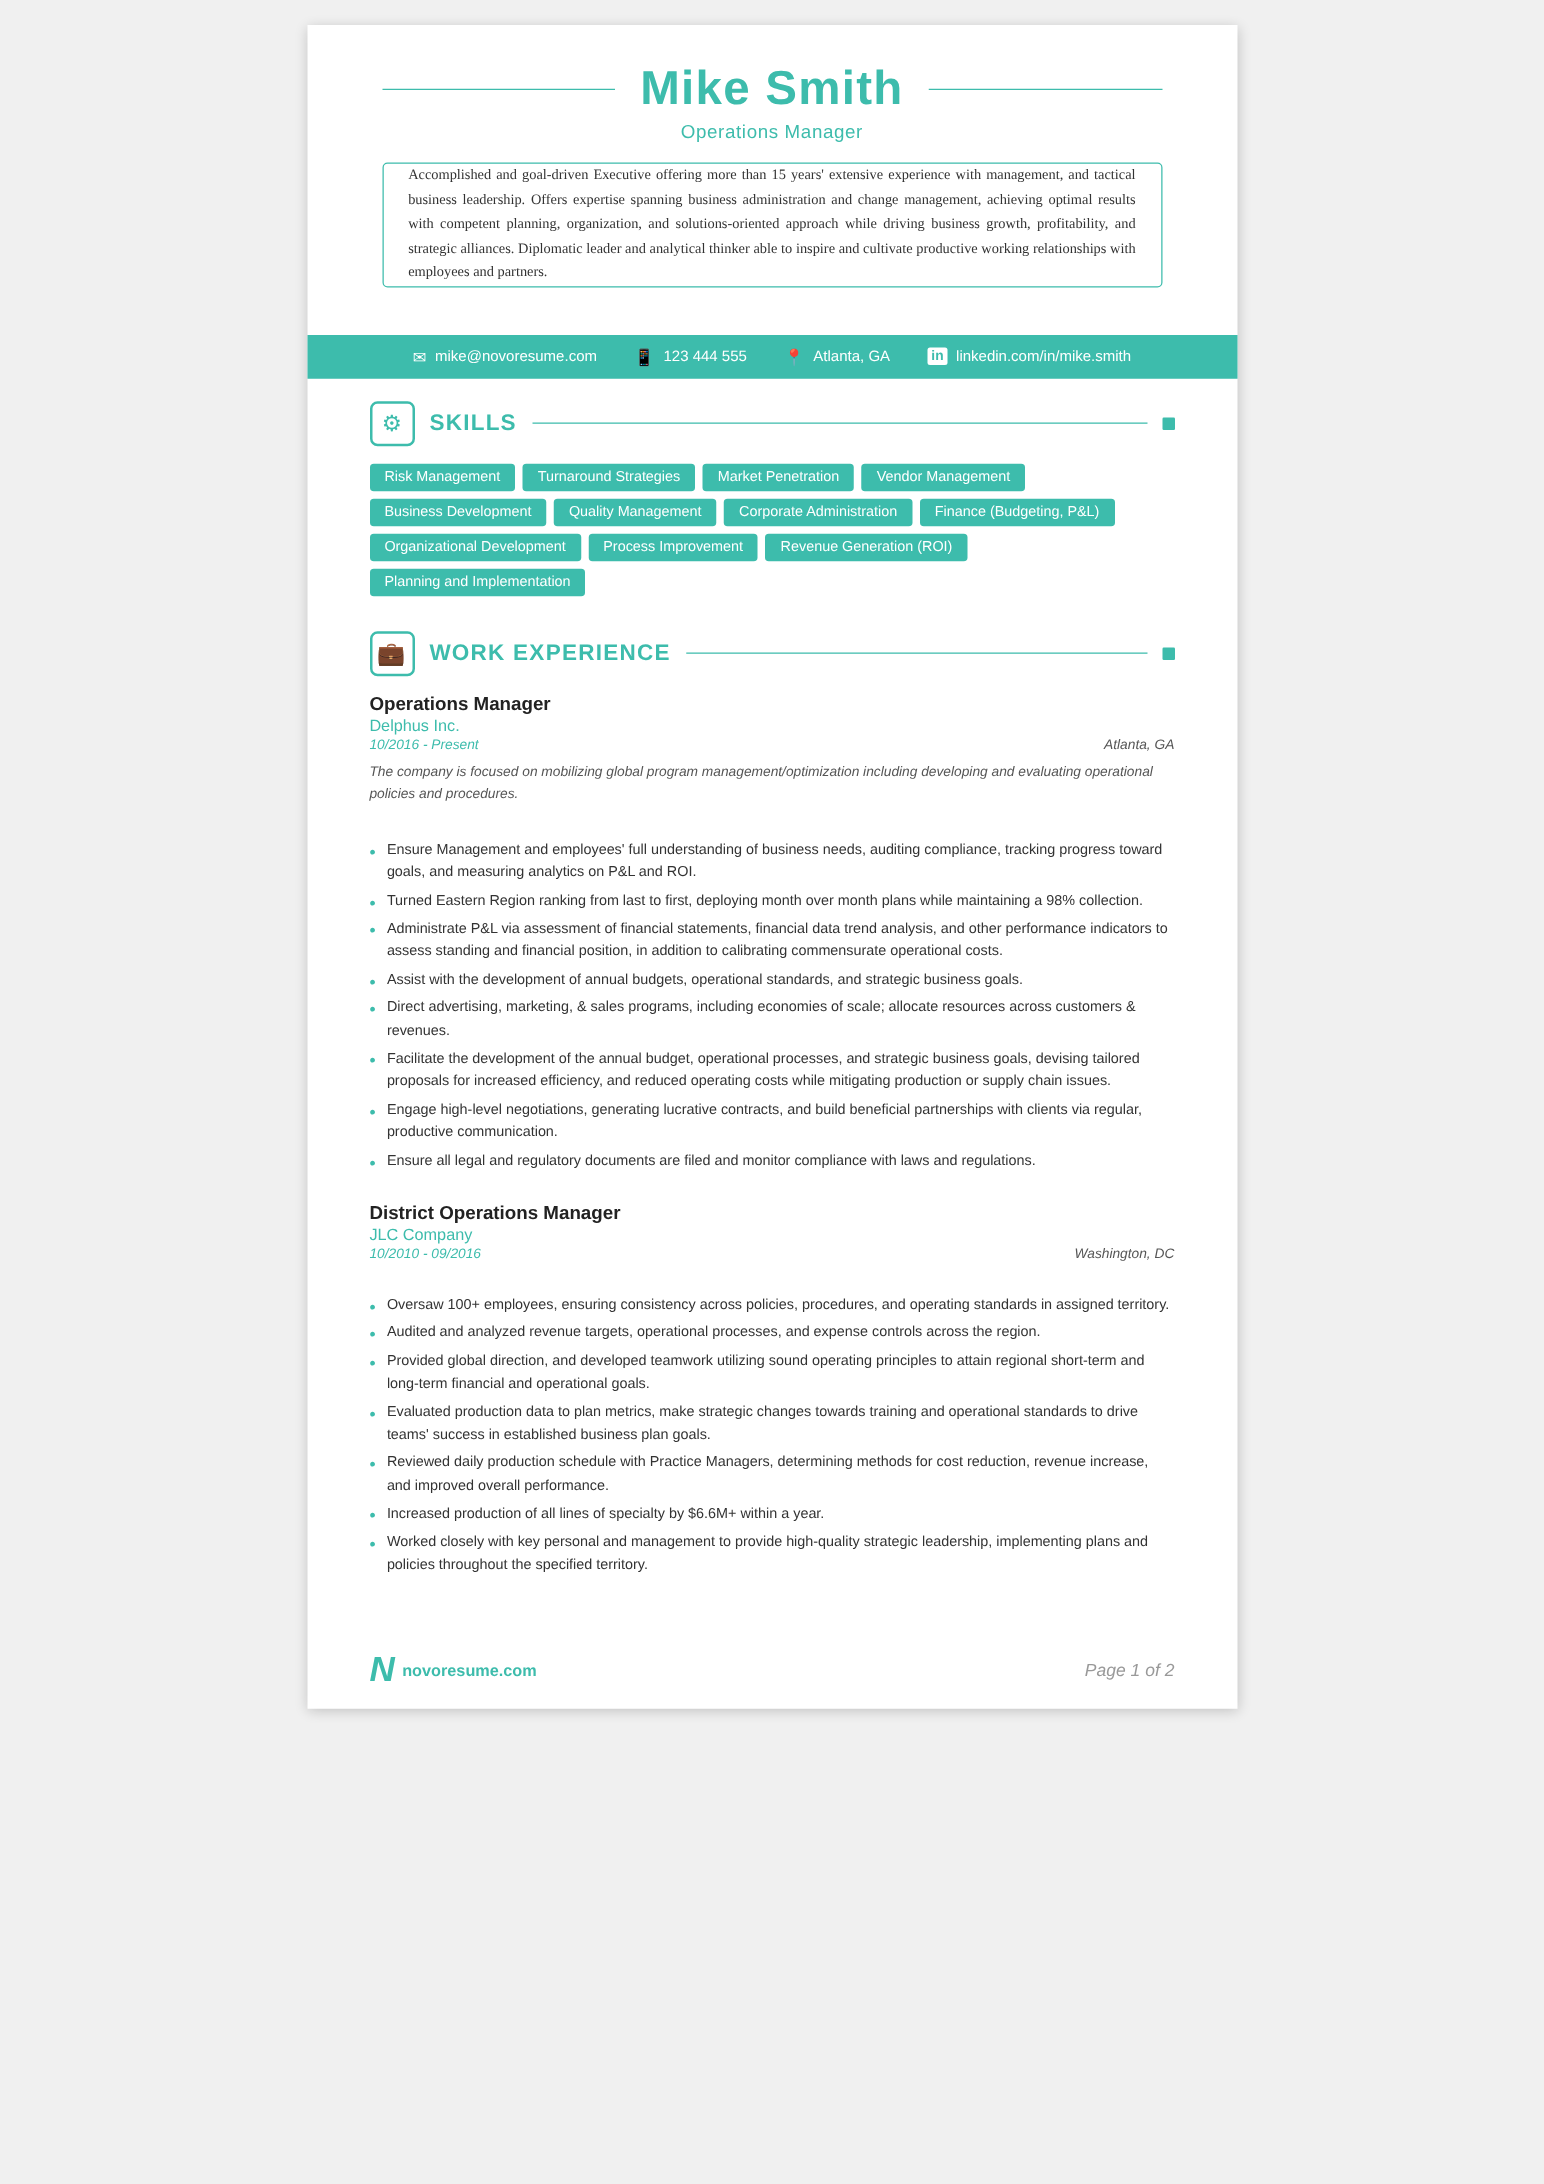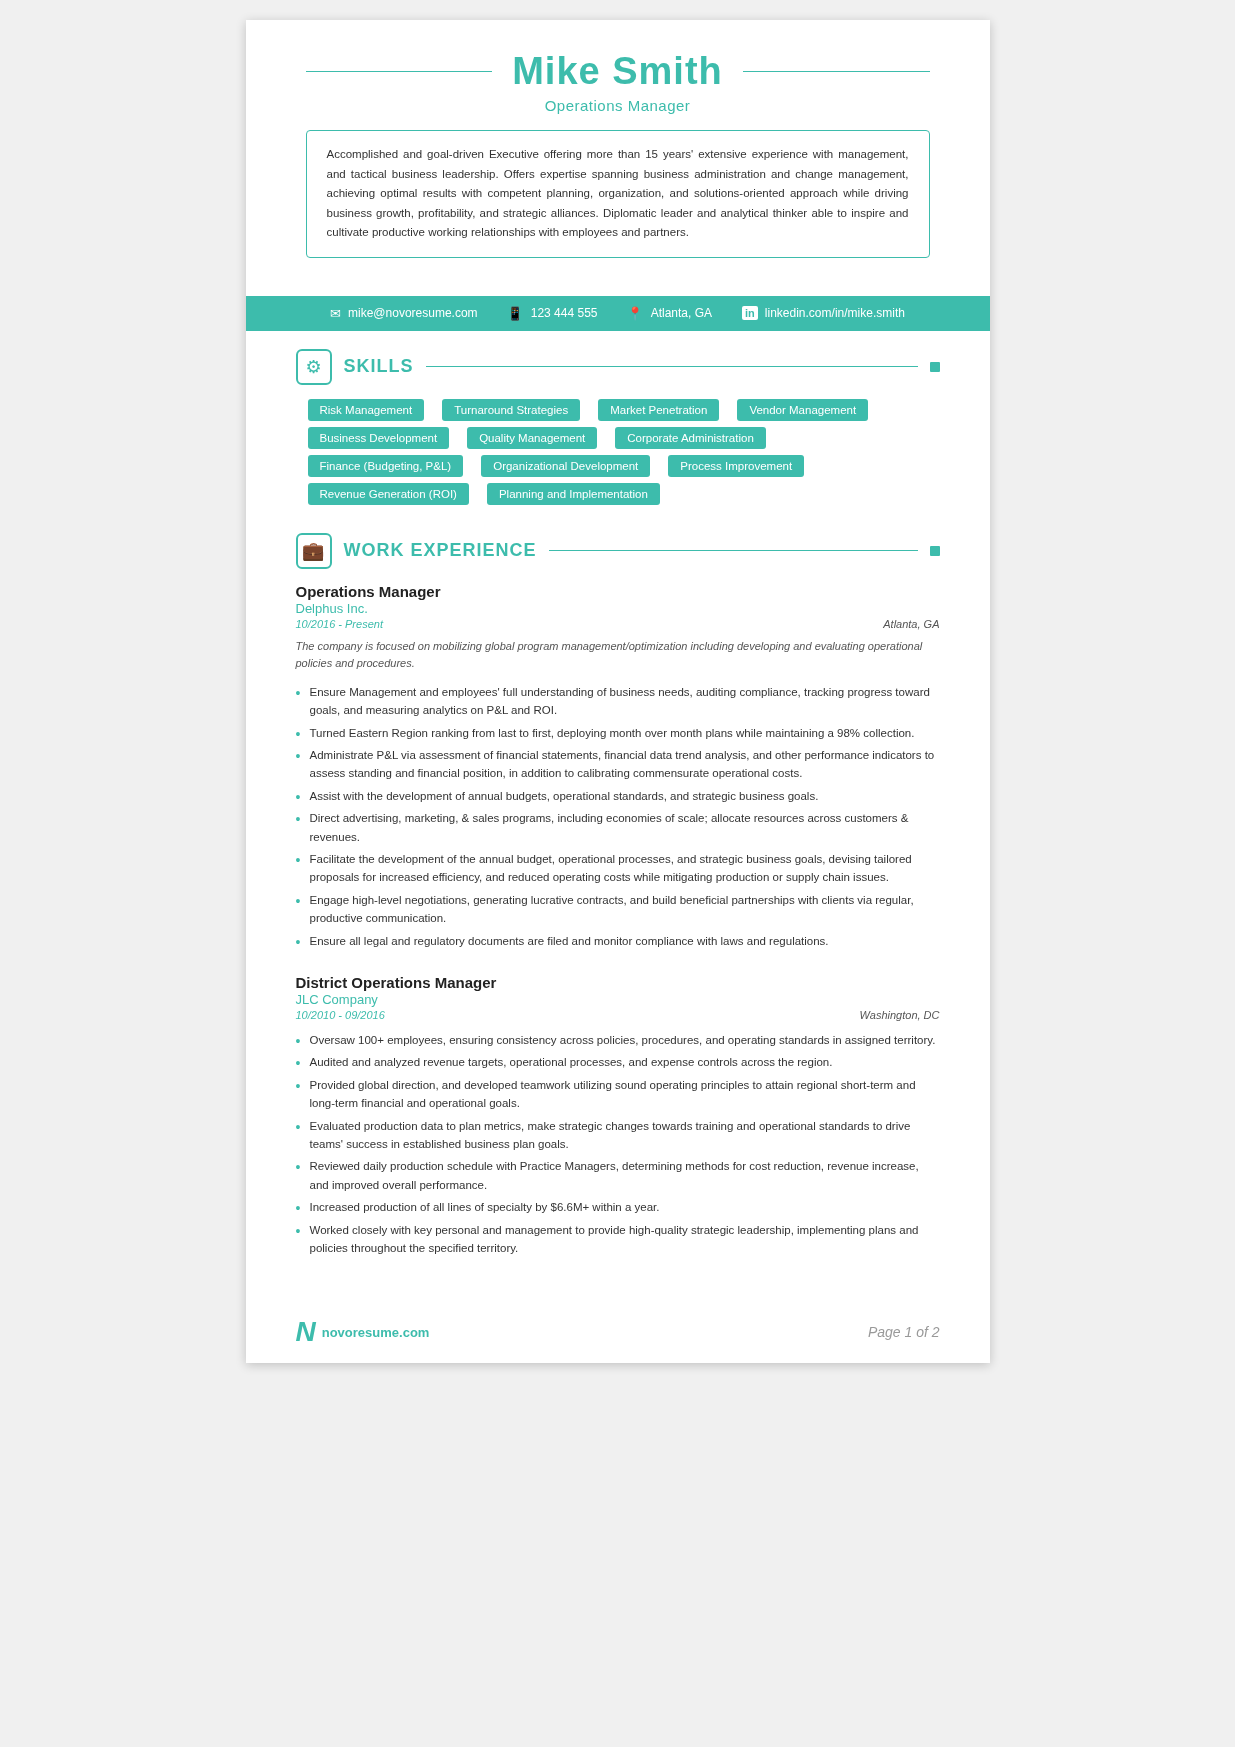--- a/index.html
+++ b/index.html
@@ -44,23 +44,24 @@
     }
     .job-title {
       font-size: 15px;
       color: #3dbcac;
       margin-top: 2px;
       letter-spacing: 0.5px;
     }
     .summary-box {
       border: 1.5px solid #3dbcac;
       border-radius: 4px;
-      padding: 14px 20px;
+      padding: 0 20px;
       margin: 16px 0 0 0;
       text-align: left;
+      font-family: Liberation Serif, serif;
     }
     .summary-text {
       font-size: 11.5px;
       color: #333;
       line-height: 1.7;
       text-align: justify;
     }
     
     .contact-bar {
       background: #3dbcac;
@@ -132,21 +133,20 @@
       gap: 6px;
       margin-top: 4px;
     }
     .skill-tag {
       background: #3dbcac;
       color: #fff;
       padding: 5px 12px;
       border-radius: 3px;
       font-size: 11.5px;
       white-space: nowrap;
-      margin-left: 12px;
     }
     
     .job-entry {
       margin-bottom: 22px;
     }
     .job-title-text {
       font-size: 15px;
       font-weight: bold;
       color: #222;
     }
@@ -173,21 +173,21 @@
     }
     .job-description {
       font-size: 11px;
       color: #555;
       font-style: italic;
       margin-top: 8px;
       line-height: 1.6;
     }
     .job-bullets {
       list-style: none;
-      margin-top: 8px;
+      margin-top: 24px;
     }
     .job-bullets li {
       font-size: 11.5px;
       color: #333;
       padding: 2px 0 2px 14px;
       position: relative;
       line-height: 1.6;
     }
     .job-bullets li::before {
       content: '•';

